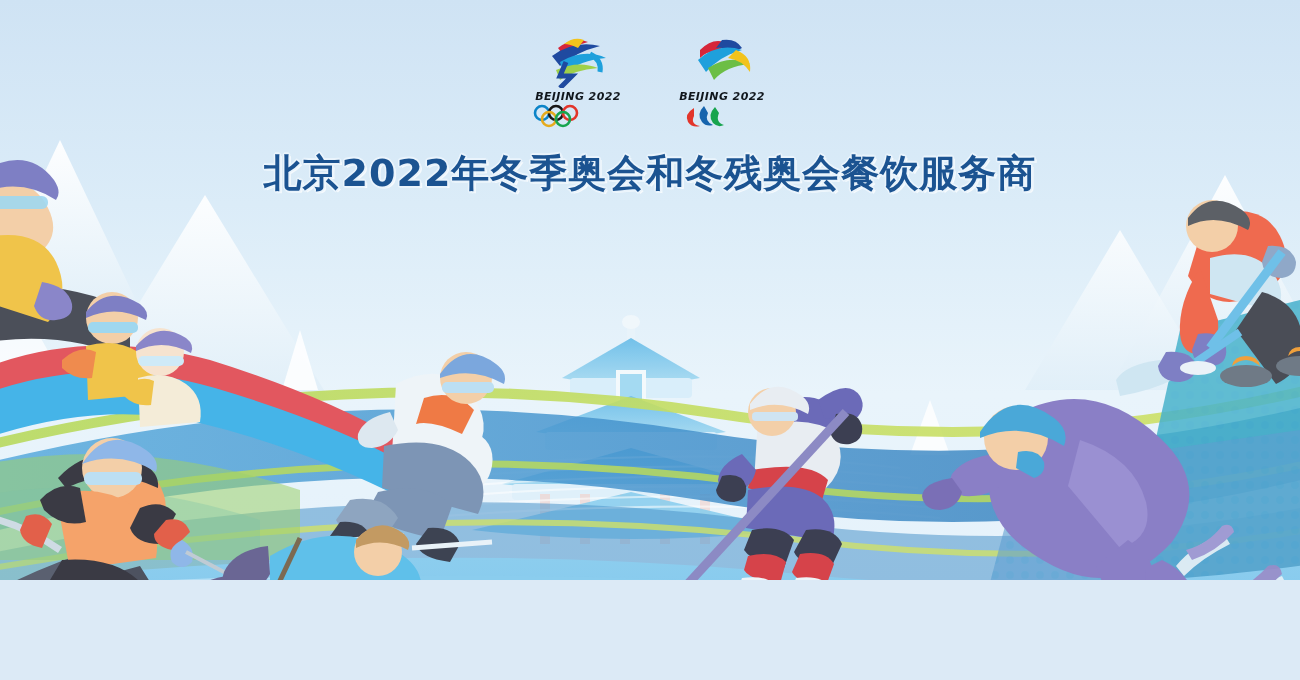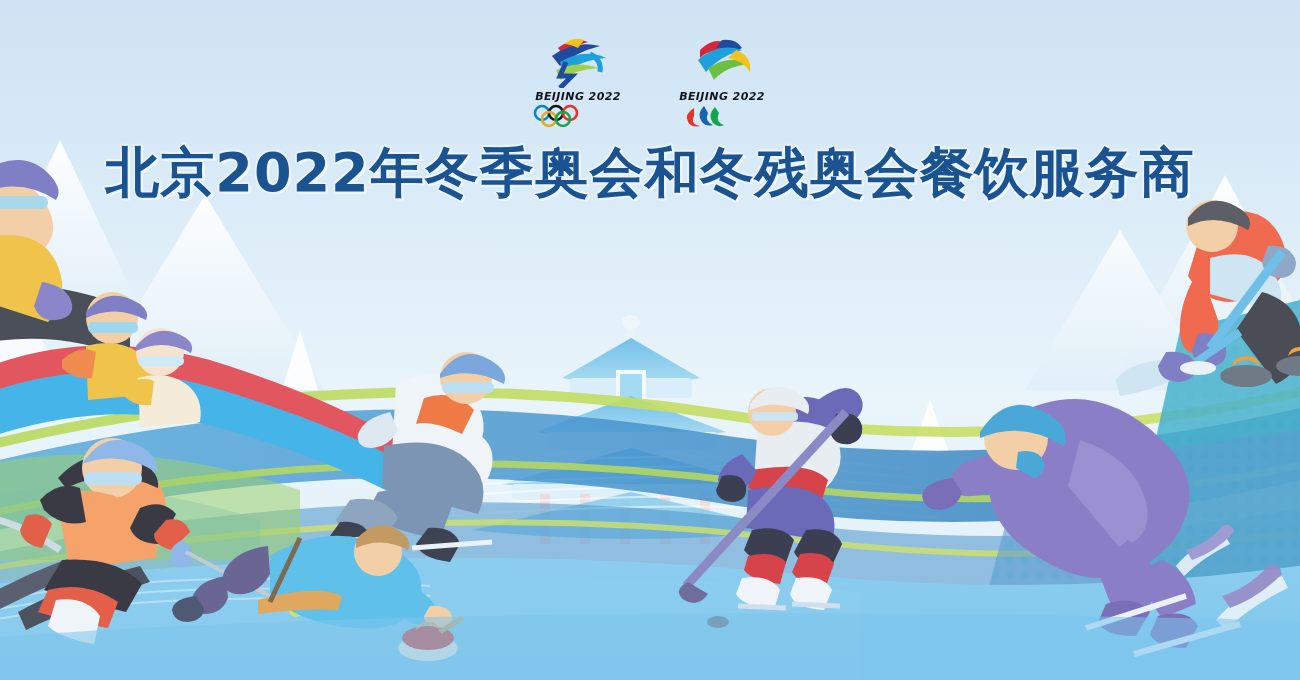--- a/index.html
+++ b/index.html
@@ -1,30 +1,30 @@
 <!DOCTYPE html>
 <html><head>
 <meta charset="utf-8">
 <style>
   html,body{margin:0;padding:0;}
   body{
     width:1300px;height:680px;overflow:hidden;
     font-family:"Liberation Sans","DejaVu Sans",sans-serif;
     background:#dceaf6;
   }
-  #stage{position:relative;width:1300px;height:680px;overflow:hidden;
+  #stage{position:relative;width:1300px;height:580px;overflow:hidden;
          background:linear-gradient(180deg,#cfe3f4 0%,#d9eaf7 28%,#e6f2fa 52%,#eaf4fb 70%,#dff0fb 100%);}
   .layer{position:absolute;inset:0;}
   svg{display:block;}
 
   
   #title-wrap{position:absolute;left:0;top:140px;width:1300px;text-align:center;z-index:40;}
   #page-title{
     display:inline-block;
-    font-size:54px;line-height:66px;font-weight:bold;letter-spacing:1px;
+    font-size:38px;line-height:66px;font-weight:bold;letter-spacing:1px;
     color:#1b5391;
     font-family:"DejaVu Sans","Liberation Sans",sans-serif;
     text-shadow:
        1.6px 0 0 #eaf4fc, -1.6px 0 0 #eaf4fc, 0 1.6px 0 #eaf4fc, 0 -1.6px 0 #eaf4fc,
        1.2px 1.2px 0 #eaf4fc, -1.2px 1.2px 0 #eaf4fc, 1.2px -1.2px 0 #eaf4fc, -1.2px -1.2px 0 #eaf4fc,
        2.4px 2.4px 0 rgba(255,255,255,.75);
     white-space:nowrap;
   }
 
   

